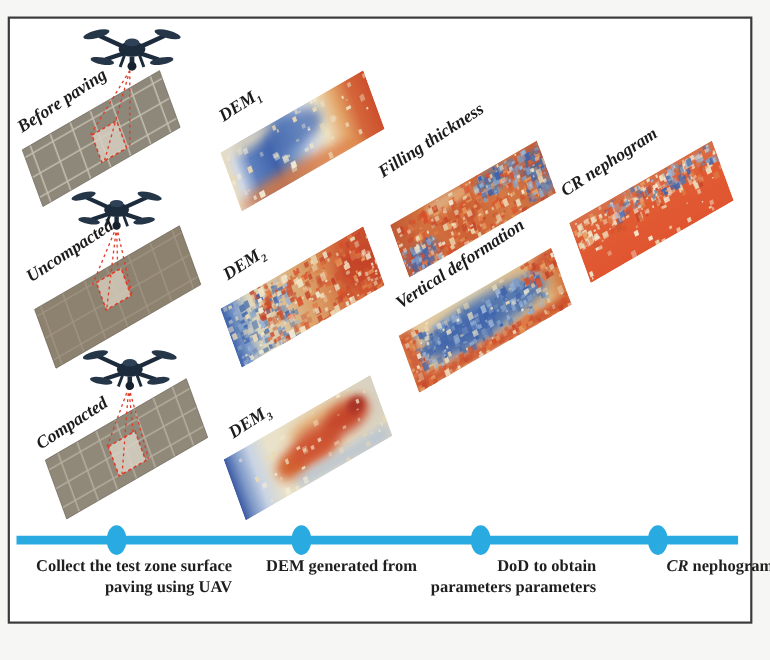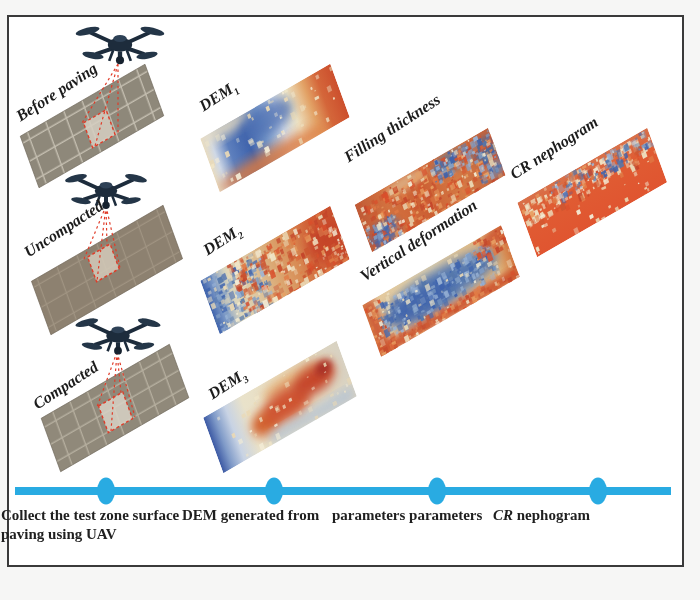--- a/index.html
+++ b/index.html
@@ -27,21 +27,21 @@
     color:#1c1c1c;
     transform:rotate(-33deg);
     transform-origin:0 0;
     z-index:5;
   }
   .rot-label sub{font-size:0.62em;}
   .caption{
     position:absolute;
     top:506px;
     width:210px;
-    text-align:left;
+    text-align:right;
     font-size:15px;
     font-weight:bold;
     line-height:19px;
     color:#1f1f1f;
     z-index:5;
   }
   .caption .it{font-style:italic;}
 </style>
 </head>
 <body>
@@ -2146,22 +2146,23 @@
   <div class="rot-label" style="left:341px;top:151px;">Filling thickness</div>
   <div class="rot-label" style="left:357px;top:270px;">Vertical deformation</div>
   <div class="rot-label" style="left:507px;top:168px;">
     <span>CR</span><span> nephogram</span>
   </div>
 
   <div class="caption" style="left:1px;">
     <div>Collect the test zone surface</div>
     <div>paving using UAV</div>
   </div>
-  <div class="caption" style="left:182px;">
+  <div class="caption" style="left:169px;">
     <div>DEM generated from</div>
   </div>
   <div class="caption" style="left:332px;">
+    <div>DoD to obtain</div>
     <div>parameters parameters</div>
   </div>
   <div class="caption" style="left:493px;">
     <div><span class="it">CR</span><span> nephogram</span></div>
   </div>
 </div>
 
 </body></html>

